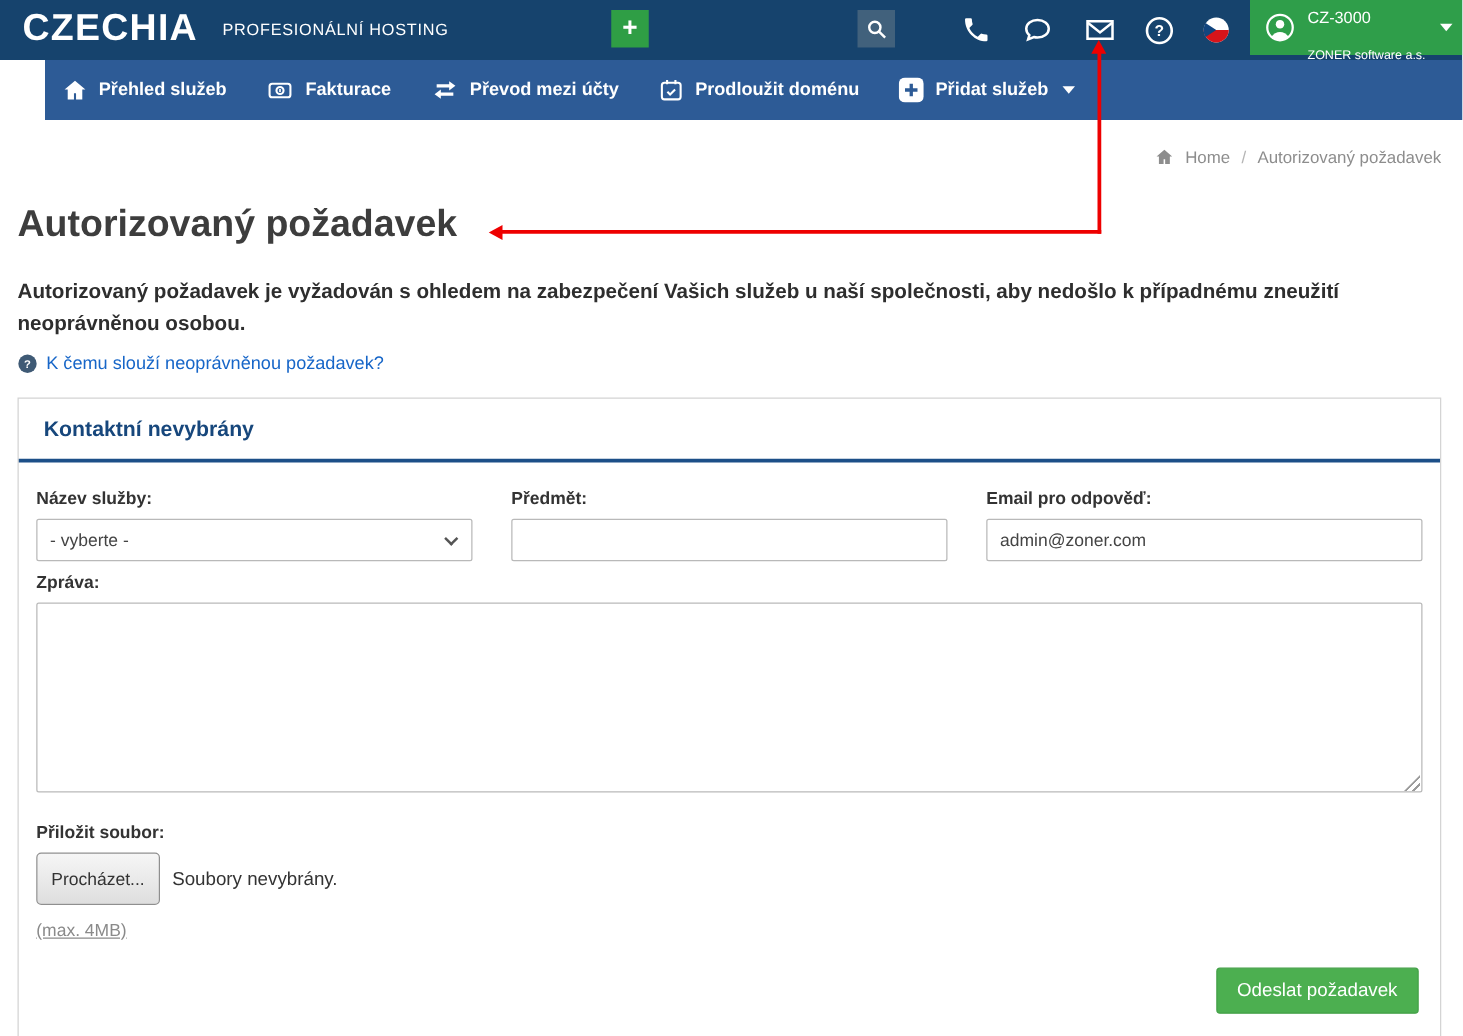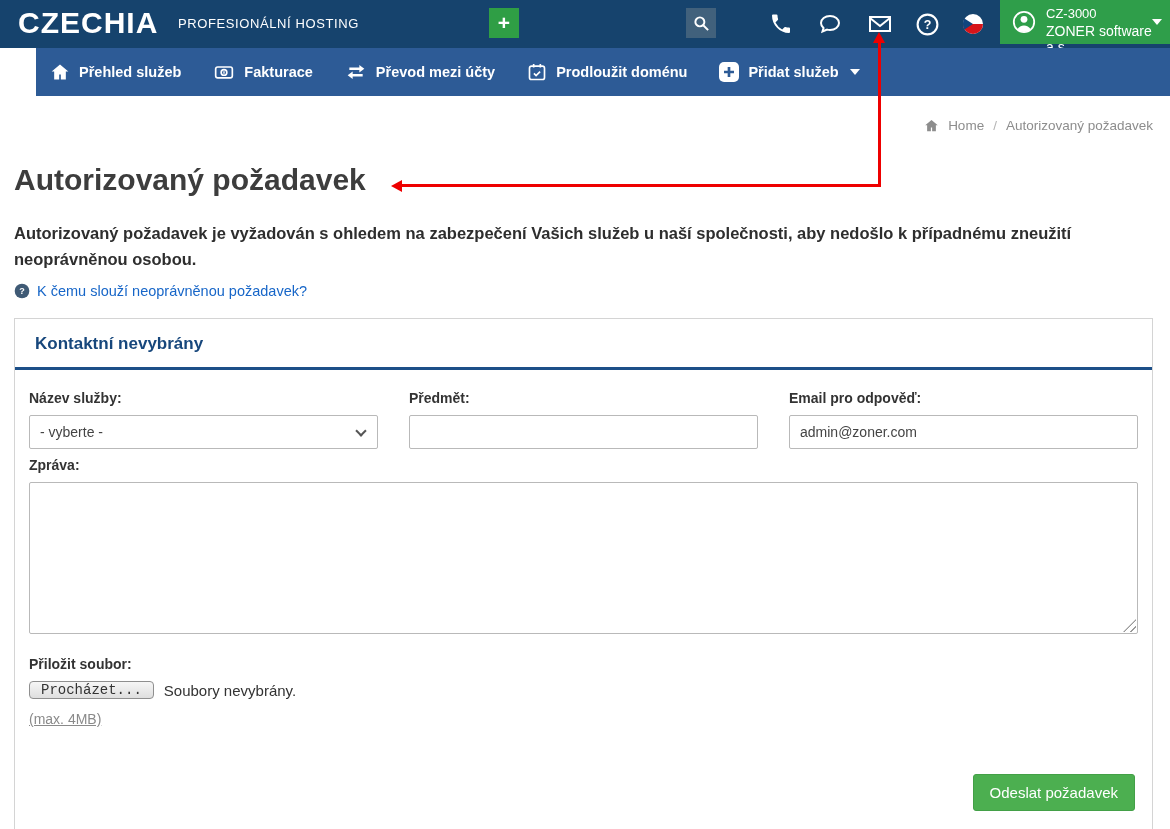--- a/index.html
+++ b/index.html
@@ -12,21 +12,21 @@
   .logo { position:absolute; left:18px; top:6px; color:#fff; font-size:30px; font-weight:800; letter-spacing:1px; }
   .tagline { position:absolute; left:178px; top:16px; color:#fff; font-size:13px; letter-spacing:.6px; font-weight:500; }
   .plus-btn { position:absolute; left:489px; top:8px; width:30px; height:30px; background:#2f9e45; border:none; color:#fff; font-size:21px; font-weight:bold; line-height:28px; text-align:center; cursor:pointer; }
   .search-input { position:absolute; left:519px; top:8px; width:167px; height:46px; border:none; background:#fff; font-size:14px; padding:0 10px; color:#333; font-family:"Liberation Sans",sans-serif;margin-top:48px; }
   .search-input::placeholder { color:#9aa4ad; }
   .search-btn { position:absolute; left:686px; top:8px; width:30px; height:30px; background:#41617c; border:none; cursor:pointer; display:flex; align-items:center; justify-content:center; }
   .hicon { position:absolute; top:11px; width:26px; height:26px; display:flex; align-items:center; justify-content:center; cursor:pointer; }
   .account { position:absolute; left:1000px; top:0; width:170px; height:44px; background:#2f9e4a; cursor:pointer; }
   .account .avatar { position:absolute; left:12px; top:10px; width:24px; height:24px; }
   .acc-id { position:absolute; left:46px; top:6px; color:#fff; font-size:13px; font-weight:500; }
-  .acc-company { position:absolute; left:46px; top:23px; color:#fff; font-size:14px; }
+  .acc-company { position:absolute; left:46px; top:39px; color:#fff; font-size:10px; }
   .acc-caret { position:absolute; right:8px; top:19px; width:0; height:0; border-left:5px solid transparent; border-right:5px solid transparent; border-top:6px solid #fff; }
 
   
   .nav { position:absolute; top:48px; left:0; width:1170px; height:48px; background:#2d5b96; display:flex; align-items:center; padding-left:14px; gap:32px;margin-left:36px; }
   .nav-item { display:flex; align-items:center; gap:9px; color:#fff; font-size:14.5px; font-weight:600; cursor:pointer; white-space:nowrap; }
   .nav-caret { width:0; height:0; border-left:5px solid transparent; border-right:5px solid transparent; border-top:6px solid #fff; margin-left:2px; }
 
   
   .breadcrumb { position:absolute; top:118px; right:17px; display:flex; align-items:center; gap:9px; color:#8d8d8d; font-size:13.5px; }
   .breadcrumb .sep { color:#b5b5b5; }
@@ -53,21 +53,21 @@
   .control { width:100%; height:34px; border:1px solid #b9b9b9; border-radius:2px; font-size:14px; padding:0 10px; color:#444; background:#fff; font-family:"Liberation Sans",sans-serif; }
   .select-wrap { position:relative; }
   .select-wrap select { appearance:none; -webkit-appearance:none; -moz-appearance:none; cursor:pointer; }
   .select-caret { position:absolute; right:13px; top:12px; width:8px; height:8px; border-right:2px solid #555; border-bottom:2px solid #555; transform:rotate(45deg); pointer-events:none; }
   .row-message { margin-top:8px; }
   .textarea-wrap { position:relative; }
   .message-area { width:100%; height:152px; border:1px solid #b9b9b9; border-radius:2px; resize:none; font-size:14px; padding:8px 10px; font-family:"Liberation Sans",sans-serif; }
   .grip { position:absolute; right:2px; bottom:6px; width:13px; height:13px; background:repeating-linear-gradient(135deg, #9a9a9a 0 1.5px, transparent 1.5px 4.5px); clip-path:polygon(100% 0, 100% 100%, 0 100%); cursor:nwse-resize; }
   .row-attach { margin-top:18px; }
   .file-row { display:flex; align-items:center; gap:10px; margin-top:2px; }
-  .browse-btn { padding:0 11px; font-size:14px; color:#333; border:1px solid #8f8f8f; border-radius:4px; background:linear-gradient(#f6f6f6,#dedede); cursor:pointer; font-family:Liberation Mono, monospace;text-align:center; }
+  .browse-btn { padding:12px 11px; font-size:14px; color:#333; border:1px solid #8f8f8f; border-radius:4px; background:linear-gradient(#f6f6f6,#dedede); cursor:pointer; font-family:Liberation Sans, sans-serif;text-align:center; }
   .no-file { font-size:15px; color:#333; }
   .hint { margin-top:12px; font-size:14px; color:#8a8a8a;text-decoration:underline; }
   .submit-btn { position:absolute; top:455px; right:17px; background:#4caf50; border:1px solid #43a047; border-radius:3px; color:#fff; font-size:15px; padding:9px 16px; cursor:pointer; font-family:"Liberation Sans",sans-serif;text-align:right; }
   svg { display:block; }
 </style>
 </head>
 <body>
 
 <div class="page">
 

